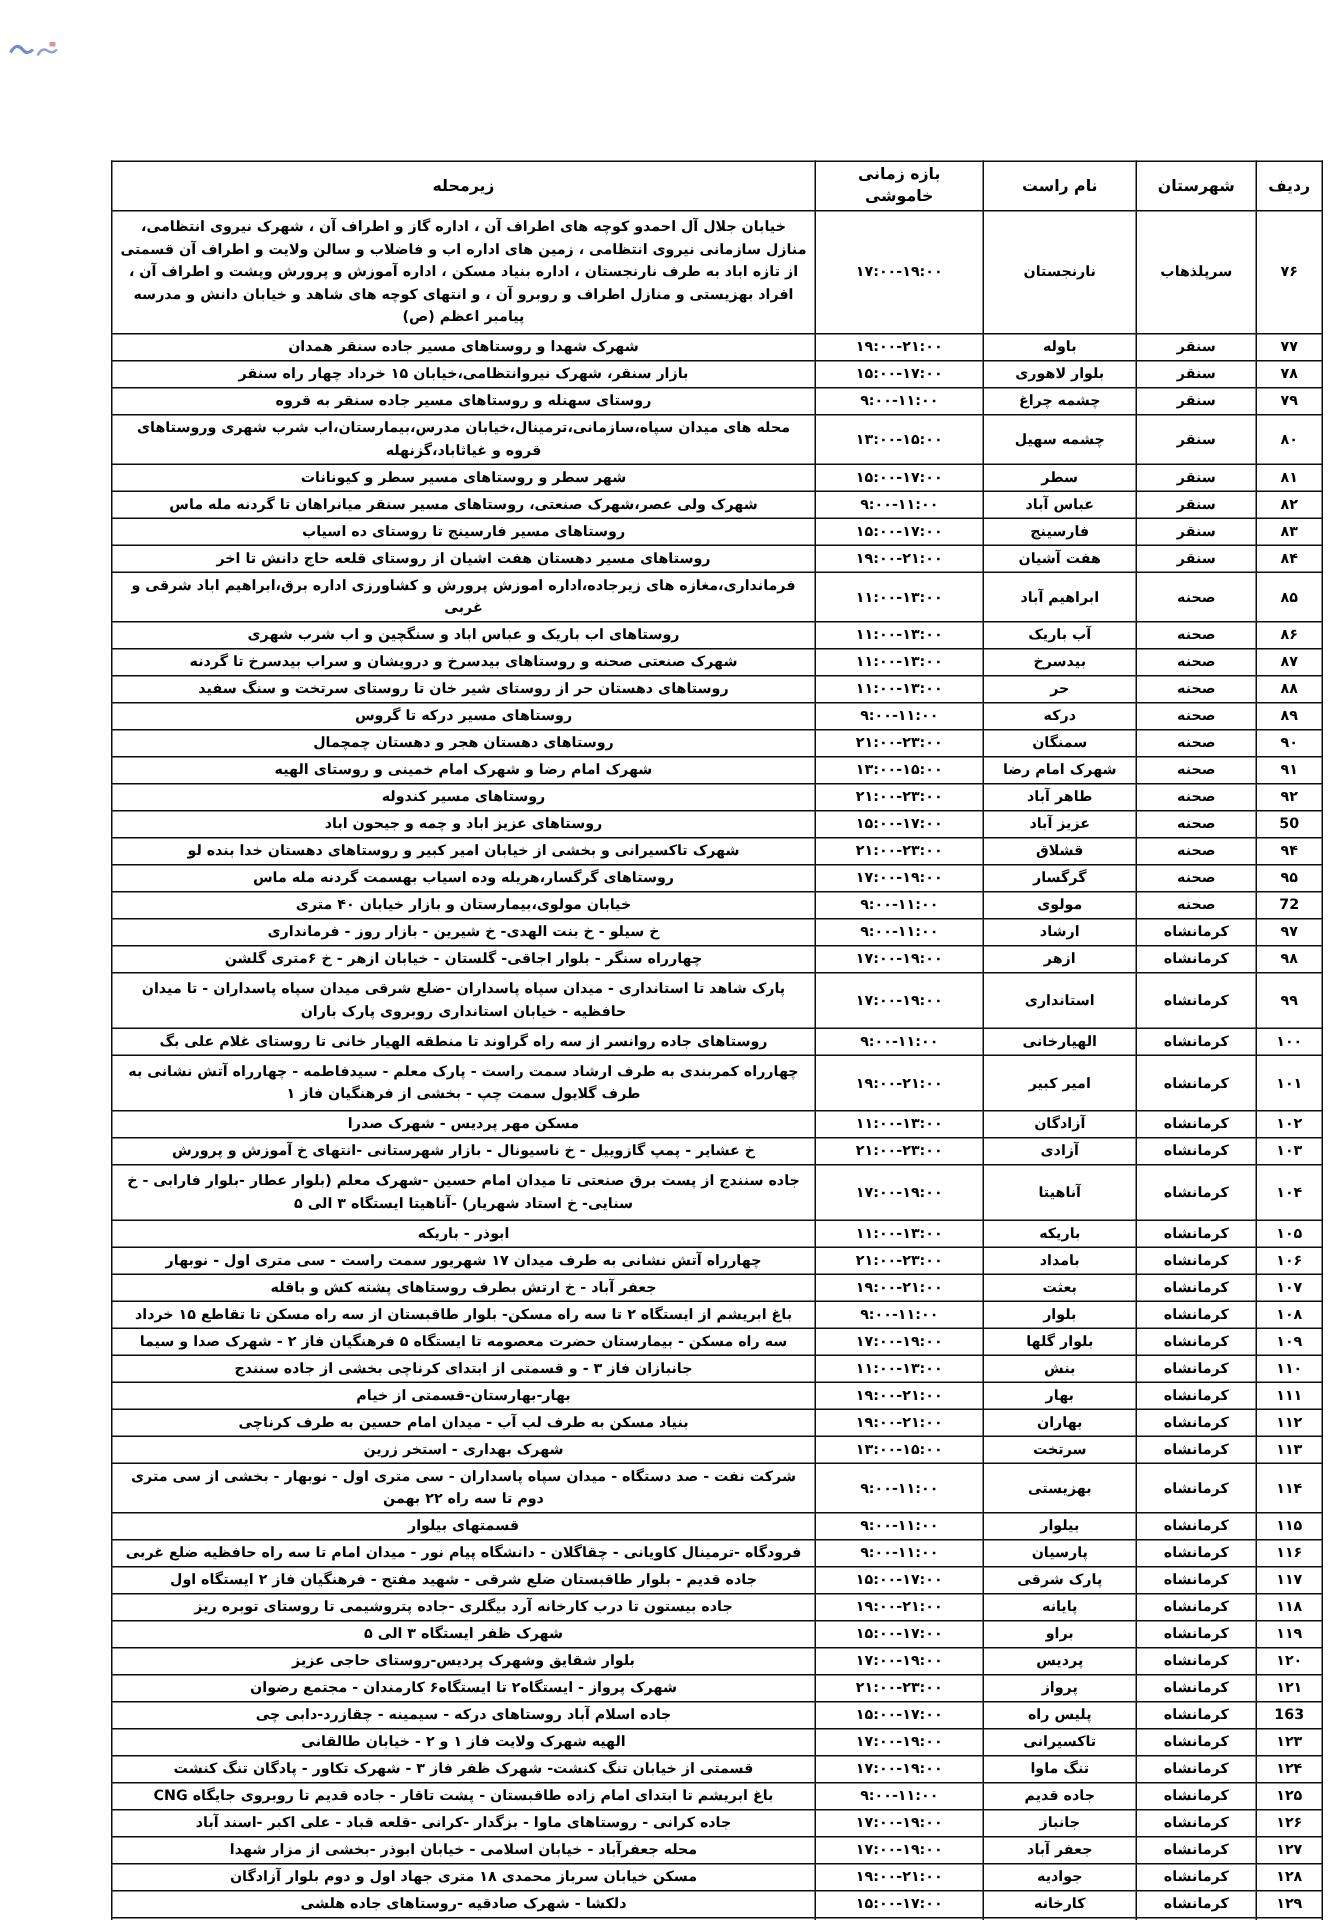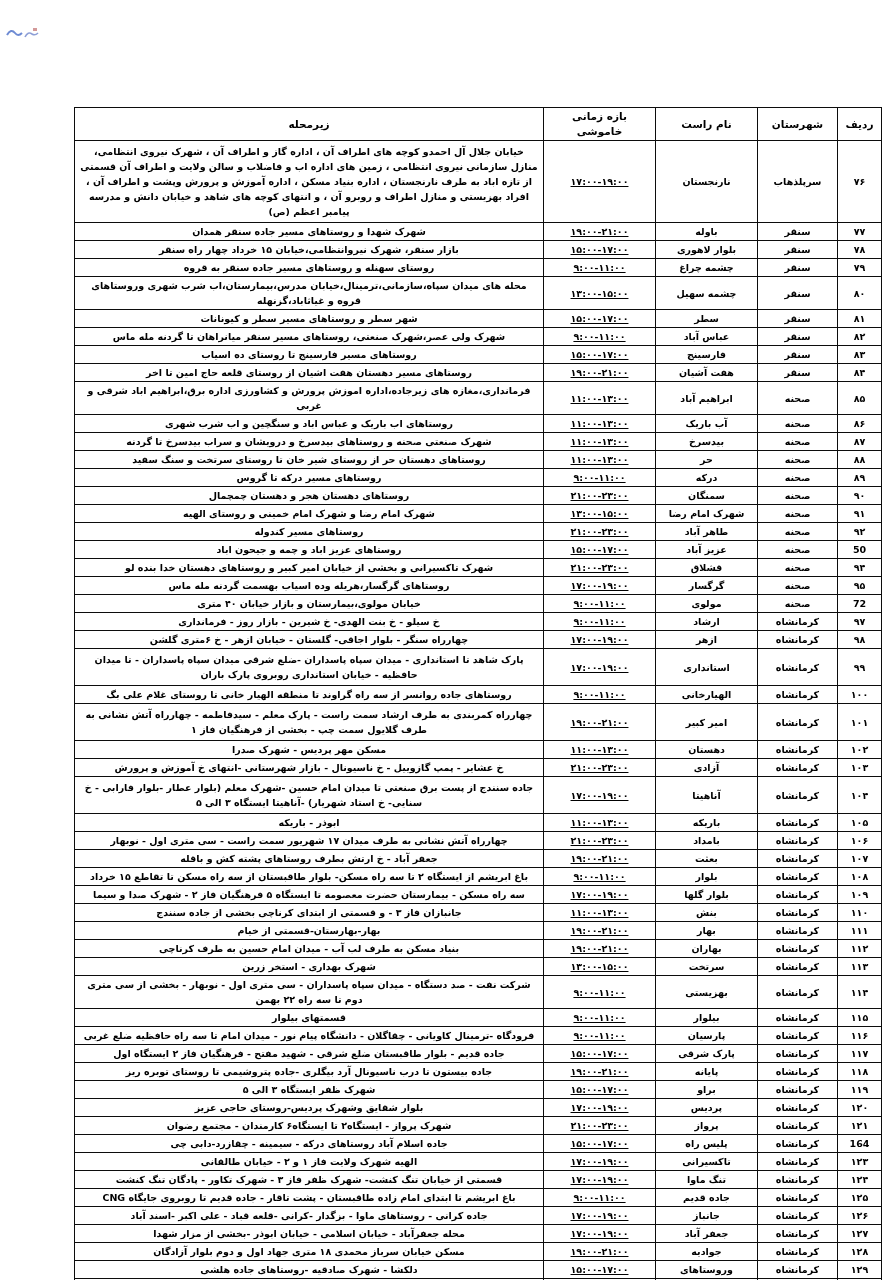--- a/index.html
+++ b/index.html
@@ -33,21 +33,21 @@
   table.outage thead th{
     height:26px;
     font-size:10.5px;
     border-bottom-width:1.6px;
   }
   col.c-row{width:44px;}
   col.c-county{width:80px;}
   col.c-feeder{width:102px;}
   col.c-time{width:112px;}
   col.c-area{width:auto;}
-  td.t-time span{direction:ltr;unicode-bidi:isolate;display:inline-block;text-decoration:underline;}
+  td.t-time span{direction:ltr;unicode-bidi:isolate;display:inline-block;}
   td.t-area{padding:1px 8px;}
   tr.tall td{padding-top:3px;padding-bottom:3px;}
 </style>
 </head>
 <body>
 
 <svg class="corner-mark" viewBox="0 0 36 18">
   <path d="M2 10 q4 -7 8 -2 q3 4 7 0" stroke="#5577cc" stroke-width="2" fill="none"></path>
   <path d="M20 12 q3 -6 7 -3 q3 2 6 -1" stroke="#7b8fd0" stroke-width="1.6" fill="none"></path>
   <rect x="28" y="3" width="4" height="3" fill="#cc8888"></rect>
@@ -126,21 +126,21 @@
           <td class="t-county">سنقر</td>
           <td class="t-feeder">فارسینج</td>
           <td class="t-time"><span dir="ltr">۱۵:۰۰-۱۷:۰۰</span></td>
           <td class="t-area">روستاهای مسیر فارسینج تا روستای ده اسیاب</td>
         </tr>
         <tr>
           <td class="t-row">۸۴</td>
           <td class="t-county">سنقر</td>
           <td class="t-feeder">هفت آشیان</td>
           <td class="t-time"><span dir="ltr">۱۹:۰۰-۲۱:۰۰</span></td>
-          <td class="t-area">روستاهای مسیر دهستان هفت اشیان از روستای قلعه حاج امین تا اخر</td>
+          <td class="t-area">روستاهای مسیر دهستان هفت اشیان از روستای قلعه حاج دانش تا اخر</td>
         </tr>
         <tr>
           <td class="t-row">۸۵</td>
           <td class="t-county">صحنه</td>
           <td class="t-feeder">ابراهیم آباد</td>
           <td class="t-time"><span dir="ltr">۱۱:۰۰-۱۳:۰۰</span></td>
           <td class="t-area">فرمانداری،مغازه های زیرجاده،اداره اموزش پرورش و کشاورزی اداره برق،ابراهیم اباد شرقی و غربی</td>
         </tr>
         <tr>
           <td class="t-row">۸۶</td>
@@ -250,21 +250,21 @@
         <tr class="tall">
           <td class="t-row">۱۰۱</td>
           <td class="t-county">کرمانشاه</td>
           <td class="t-feeder">امیر کبیر</td>
           <td class="t-time"><span dir="ltr">۱۹:۰۰-۲۱:۰۰</span></td>
           <td class="t-area">چهارراه کمربندی به طرف ارشاد سمت راست - پارک معلم - سیدفاطمه - چهارراه آتش نشانی به طرف گلایول سمت چپ - بخشی از فرهنگیان فاز ۱</td>
         </tr>
         <tr>
           <td class="t-row">۱۰۲</td>
           <td class="t-county">کرمانشاه</td>
-          <td class="t-feeder">دهستان</td>
+          <td class="t-feeder">آزادگان</td>
           <td class="t-time"><span dir="ltr">۱۱:۰۰-۱۳:۰۰</span></td>
           <td class="t-area">مسکن مهر پردیس - شهرک صدرا</td>
         </tr>
         <tr>
           <td class="t-row">۱۰۳</td>
           <td class="t-county">کرمانشاه</td>
           <td class="t-feeder">آزادی</td>
           <td class="t-time"><span dir="ltr">۲۱:۰۰-۲۳:۰۰</span></td>
           <td class="t-area">خ عشایر - پمپ گازوییل - خ ناسیونال - بازار شهرستانی -انتهای خ آموزش و پرورش</td>
         </tr>
@@ -364,21 +364,21 @@
           <td class="t-county">کرمانشاه</td>
           <td class="t-feeder">پارک شرقی</td>
           <td class="t-time"><span dir="ltr">۱۵:۰۰-۱۷:۰۰</span></td>
           <td class="t-area">جاده قدیم - بلوار طاقبستان ضلع شرقی - شهید مفتح - فرهنگیان فاز ۲ ایستگاه اول</td>
         </tr>
         <tr>
           <td class="t-row">۱۱۸</td>
           <td class="t-county">کرمانشاه</td>
           <td class="t-feeder">پایانه</td>
           <td class="t-time"><span dir="ltr">۱۹:۰۰-۲۱:۰۰</span></td>
-          <td class="t-area">جاده بیستون تا درب ناسیونال آرد بیگلری -جاده پتروشیمی تا روستای توبره ریز</td>
+          <td class="t-area">جاده بیستون تا درب کارخانه آرد بیگلری -جاده پتروشیمی تا روستای توبره ریز</td>
         </tr>
         <tr>
           <td class="t-row">۱۱۹</td>
           <td class="t-county">کرمانشاه</td>
           <td class="t-feeder">براو</td>
           <td class="t-time"><span dir="ltr">۱۵:۰۰-۱۷:۰۰</span></td>
           <td class="t-area">شهرک ظفر ایستگاه ۳ الی ۵</td>
         </tr>
         <tr>
           <td class="t-row">۱۲۰</td>
@@ -388,21 +388,21 @@
           <td class="t-area">بلوار شقایق وشهرک پردیس-روستای حاجی عزیز</td>
         </tr>
         <tr>
           <td class="t-row">۱۲۱</td>
           <td class="t-county">کرمانشاه</td>
           <td class="t-feeder">پرواز</td>
           <td class="t-time"><span dir="ltr">۲۱:۰۰-۲۳:۰۰</span></td>
           <td class="t-area">شهرک پرواز - ایستگاه۲ تا ایستگاه۶ کارمندان - مجتمع رضوان</td>
         </tr>
         <tr>
-          <td class="t-row">164</td>
+          <td class="t-row">163</td>
           <td class="t-county">کرمانشاه</td>
           <td class="t-feeder">پلیس راه</td>
           <td class="t-time"><span dir="ltr">۱۵:۰۰-۱۷:۰۰</span></td>
           <td class="t-area">جاده اسلام آباد روستاهای درکه - سیمینه - چقازرد-دابی چی</td>
         </tr>
         <tr>
           <td class="t-row">۱۲۳</td>
           <td class="t-county">کرمانشاه</td>
           <td class="t-feeder">تاکسیرانی</td>
           <td class="t-time"><span dir="ltr">۱۷:۰۰-۱۹:۰۰</span></td>
@@ -439,21 +439,21 @@
         <tr>
           <td class="t-row">۱۲۸</td>
           <td class="t-county">کرمانشاه</td>
           <td class="t-feeder">جوادیه</td>
           <td class="t-time"><span dir="ltr">۱۹:۰۰-۲۱:۰۰</span></td>
           <td class="t-area">مسکن خیابان سرباز محمدی ۱۸ متری جهاد اول و دوم بلوار آزادگان</td>
         </tr>
         <tr>
           <td class="t-row">۱۲۹</td>
           <td class="t-county">کرمانشاه</td>
-          <td class="t-feeder">وروستاهای</td>
+          <td class="t-feeder">کارخانه</td>
           <td class="t-time"><span dir="ltr">۱۵:۰۰-۱۷:۰۰</span></td>
           <td class="t-area">دلکشا - شهرک صادقیه -روستاهای جاده هلشی</td>
         </tr>
         <tr>
           <td class="t-row">۱۳۰</td>
           <td class="t-county">کرمانشاه</td>
           <td class="t-feeder">چاله چاله</td>
           <td class="t-time"></td>
           <td class="t-area">بلوار ظفر جنوبی سمت راست وروبروی استخر اندیشه - نوبهار - میدان مرکزی - چهارراه سی متری دوم</td>
         </tr>

